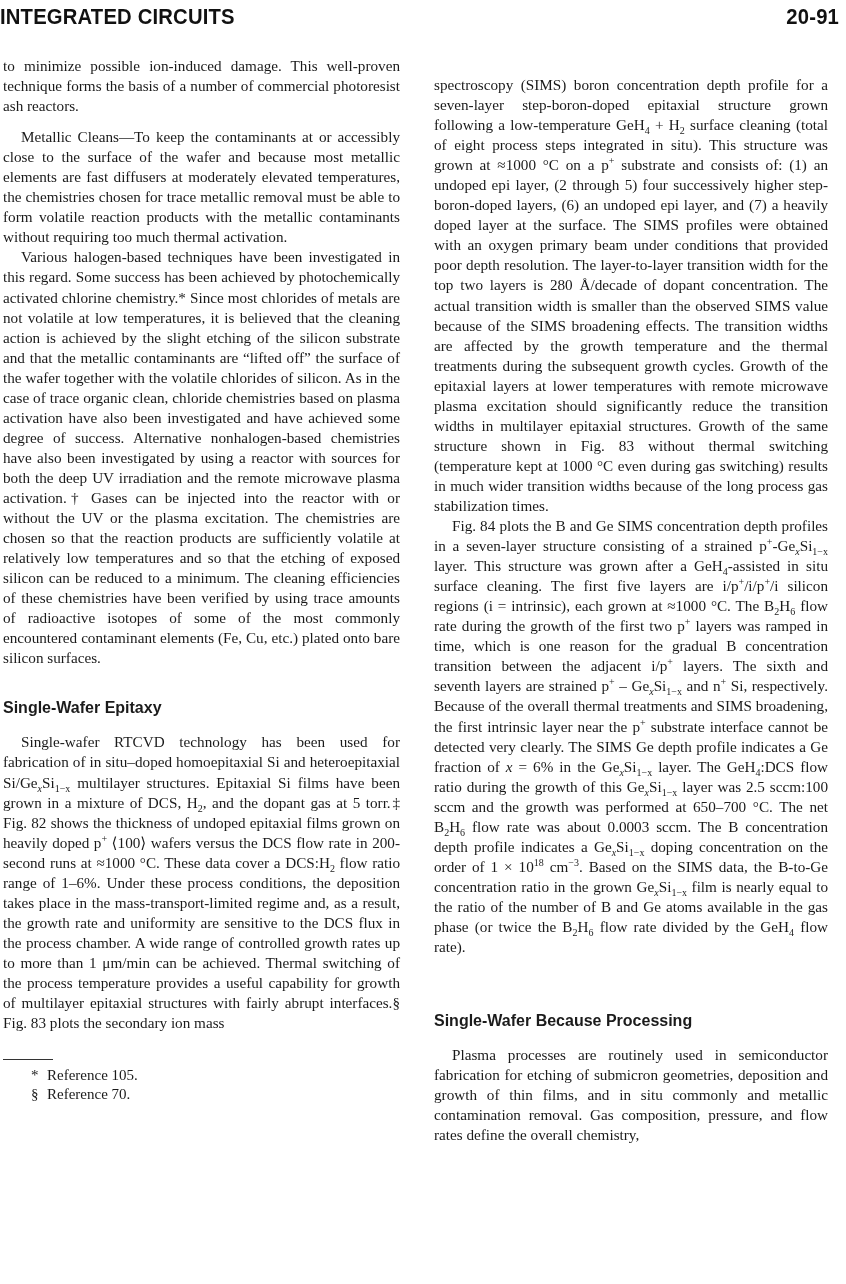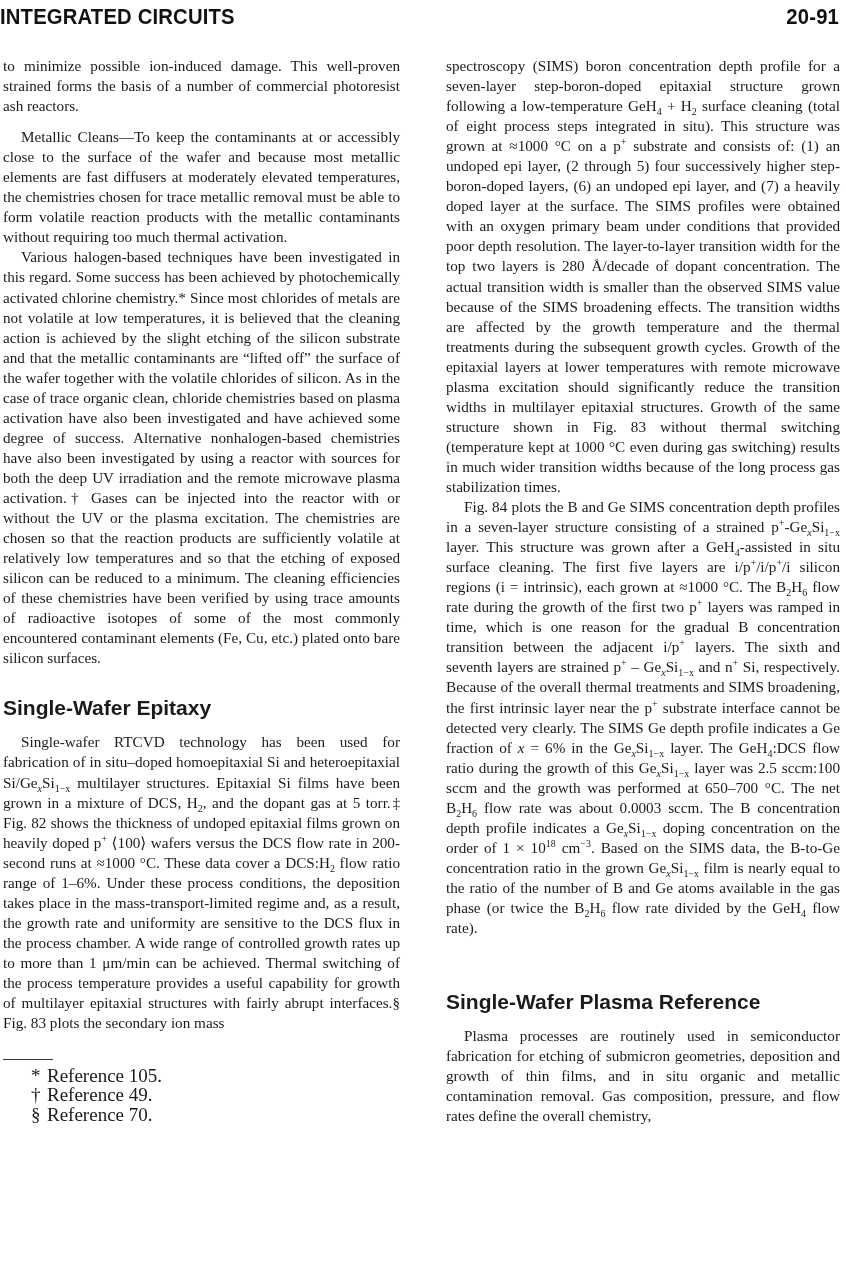--- a/index.html
+++ b/index.html
@@ -17,74 +17,73 @@
   }
   .running-head .title { position: absolute; left: 0; top: 0; }
   .running-head .pageno { position: absolute; right: -66px; top: 0; }
 
   .col {
     position: absolute; top: 56px;
     font-size: 15.2px; line-height: 20.05px;
     text-align: justify; hyphens: manual;
   }
   .col.left { left: 3px; width: 397px; }
-  .col.right { left: 446px; width: 394px; }
+  .col.right { left: 434px; width: 394px; margin-top: 19px; }
 
   p { margin: 0; }
   p.indent { text-indent: 18px; }
   p.gap { margin-top: 11px; }
   .run-in { font-weight: normal; }
 
   h2 {
     font-family: "Liberation Sans", "DejaVu Sans", sans-serif;
-    font-weight: bold; font-size: 21px; line-height: 24px;
+    font-weight: bold; font-size: 16px; line-height: 24px;
     margin: 0; color: #1b1b1b; text-align: left;
   }
   h2.epitaxy { margin-top: 28px; margin-bottom: 12px; }
   h2.plasma { margin-top: 52px; margin-bottom: 12px; }
 
   sub, sup { font-size: 10px; line-height: 0; }
   i { font-style: italic; }
 
   .fn-rule {
     width: 50px; border-top: 1px solid #333; margin-top: 26px; margin-bottom: 6px;
   }
   .footnote {
-    font-size: 19px; line-height: 19.3px; padding-left: 28px; text-align: left;
+    font-size: 15px; line-height: 19.3px; padding-left: 28px; text-align: left;
   }
   .footnote .mark { display: inline-block; width: 16px; }
 </style>
 </head>
 <body>
 
 <div class="running-head">
   <span class="title">INTEGRATED CIRCUITS</span>
   <span class="pageno">20-91</span>
 </div>
 
 <div class="col left">
-  <p>to minimize possible ion-induced damage. This well-proven strained forms the basis of a number of com­mercial photoresist ash reactors.</p>
+  <p>to minimize possible ion-induced damage. This well-proven technique forms the basis of a number of com­mercial photoresist ash reactors.</p>
 
   <p class="indent gap"><span class="run-in">Metallic Cleans—</span><span>To keep the contaminants at or accessibly close to the surface of the wafer and because most metallic elements are fast diffusers at moderately elevated temperatures, the chemistries cho­sen for trace metallic removal must be able to form volatile reaction products with the metallic contami­nants without requiring too much thermal activation.</span></p>
 
   <p class="indent">Various halogen-based techniques have been investi­gated in this regard. Some success has been achieved by photochemically activated chlorine chemistry.* Since most chlorides of metals are not volatile at low temperatures, it is believed that the cleaning action is achieved by the slight etching of the silicon substrate and that the metallic contaminants are “lifted off” the surface of the wafer together with the volatile chlorides of silicon. As in the case of trace organic clean, chloride chemistries based on plasma activation have also been investigated and have achieved some degree of success. Alternative nonhalogen-based chemistries have also been investigated by using a reactor with sources for both the deep UV irradiation and the remote microwave plasma activation.† Gases can be injected into the reac­tor with or without the UV or the plasma excitation. The chemistries are chosen so that the reaction prod­ucts are sufficiently volatile at relatively low tempera­tures and so that the etching of exposed silicon can be reduced to a minimum. The cleaning efficiencies of these chemistries have been verified by using trace amounts of radioactive isotopes of some of the most commonly encountered contaminant elements (Fe, Cu, etc.) plated onto bare silicon surfaces.</p>
 
   <h2 class="epitaxy">Single-Wafer Epitaxy</h2>
 
   <p class="indent"><span>Single-wafer RTCVD technology has been used for fabrication of in situ–doped homoepitaxial Si and hete­roepitaxial Si/Ge</span><sub><i>x</i></sub>Si<sub>1−x</sub><span> multilayer structures. Epitaxial Si films have been grown in a mixture of DCS, H</span><sub>2</sub><span>, and the dopant gas at 5 torr.‡ Fig. 82 shows the thickness of undoped epitaxial films grown on heavily doped p</span><sup>+</sup><span> ⟨100⟩ wafers versus the DCS flow rate in 200-second runs at ≈1000 °C. These data cover a DCS:H</span><sub>2</sub><span> flow ratio range of 1–6%. Under these process conditions, the deposition takes place in the mass-transport-limited regime and, as a result, the growth rate and uniformity are sensitive to the DCS flux in the process chamber. A wide range of controlled growth rates up to more than 1 μm/min can be achieved. Thermal switching of the process temperature provides a useful capability for growth of multilayer epitaxial structures with fairly abrupt interfaces.§ Fig. 83 plots the secondary ion mass</span></p>
 
   <div class="fn-rule"></div>
   <div>
     <div class="footnote"><span class="mark">*</span><span>Reference 105.</span></div>
-    <div class="footnote"><span class="mark">†</span><span>Reference 49.</span></div>
     <div class="footnote"><span class="mark">§</span><span>Reference 70.</span></div>
   </div>
 </div>
 
 <div class="col right">
   <p><span>spectroscopy (SIMS) boron concentration depth profile for a seven-layer step-boron-doped epitaxial structure grown following a low-temperature GeH</span><sub>4</sub><span> + H</span><sub>2</sub><span> surface cleaning (total of eight process steps integrated in situ). This structure was grown at ≈1000 °C on a p</span><sup>+</sup><span> substrate and consists of: (1) an undoped epi layer, (2 through 5) four successively higher step-boron-doped layers, (6) an undoped epi layer, and (7) a heavily doped layer at the surface. The SIMS profiles were obtained with an oxygen primary beam under conditions that provided poor depth resolution. The layer-to-layer transition width for the top two layers is 280 Å/decade of dopant concentration. The actual transition width is smaller than the observed SIMS value because of the SIMS broadening effects. The transition widths are affected by the growth temperature and the thermal treatments during the subsequent growth cycles. Growth of the epitaxial layers at lower temperatures with remote microwave plasma excitation should significantly reduce the transition widths in multilayer epitaxial structures. Growth of the same structure shown in Fig. 83 without thermal switching (temperature kept at 1000 °C even during gas switching) results in much wider tran­sition widths because of the long process gas stabiliza­tion times.</span></p>
 
   <p class="indent"><span>Fig. 84 plots the B and Ge SIMS concentration depth profiles in a seven-layer structure consisting of a strained p</span><sup>+</sup><span>-Ge</span><sub><i>x</i></sub>Si<sub>1−x</sub><span> layer. This structure was grown after a GeH</span><sub>4</sub><span>-assisted in situ surface cleaning. The first five layers are i/p</span><sup>+</sup><span>/i/p</span><sup>+</sup><span>/i silicon regions (i = intrinsic), each grown at ≈1000 °C. The B</span><sub>2</sub>H<sub>6</sub><span> flow rate during the growth of the first two p</span><sup>+</sup><span> layers was ramped in time, which is one reason for the gradual B concentra­tion transition between the adjacent i/p</span><sup>+</sup><span> layers. The sixth and seventh layers are strained p</span><sup>+</sup><span> – Ge</span><sub><i>x</i></sub>Si<sub>1−x</sub><span> and n</span><sup>+</sup><span> Si, respectively. Because of the overall thermal treatments and SIMS broadening, the first intrinsic layer near the p</span><sup>+</sup><span> substrate interface cannot be detected very clearly. The SIMS Ge depth profile indicates a Ge fraction of </span><i>x</i><span> = 6% in the Ge</span><sub><i>x</i></sub>Si<sub>1−x</sub><span> layer. The GeH</span><sub>4</sub><span>:DCS flow ratio during the growth of this Ge</span><sub><i>x</i></sub>Si<sub>1−x</sub><span> layer was 2.5 sccm:100 sccm and the growth was per­formed at 650–700 °C. The net B</span><sub>2</sub>H<sub>6</sub><span> flow rate was about 0.0003 sccm. The B concentration depth profile indicates a Ge</span><sub><i>x</i></sub>Si<sub>1−x</sub><span> doping concentration on the order of 1 × 10</span><sup>18</sup><span> cm</span><sup>−3</sup><span>. Based on the SIMS data, the B-to-Ge concentration ratio in the grown Ge</span><sub><i>x</i></sub>Si<sub>1−x</sub><span> film is nearly equal to the ratio of the number of B and Ge atoms available in the gas phase (or twice the B</span><sub>2</sub>H<sub>6</sub><span> flow rate divided by the GeH</span><sub>4</sub><span> flow rate).</span></p>
 
-  <h2 class="plasma">Single-Wafer Plasma Reference</h2>
+  <h2 class="plasma">Single-Wafer Because Processing</h2>
 
-  <p class="indent">Plasma processes are routinely used in semiconduc­tor fabrication for etching of submicron geometries, deposition and growth of thin films, and in situ organic and metallic contamination removal. Gas composition, pressure, and flow rates define the overall chemistry,</p>
+  <p class="indent">Plasma processes are routinely used in semiconduc­tor fabrication for etching of submicron geometries, deposition and growth of thin films, and in situ commonly and metallic contamination removal. Gas composition, pressure, and flow rates define the overall chemistry,</p>
 </div>
 
 </body></html>

